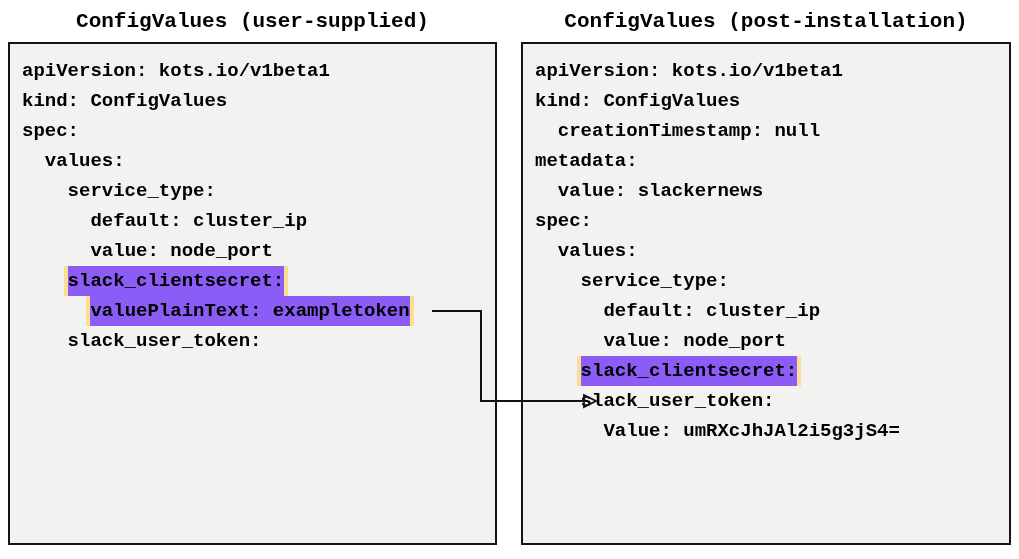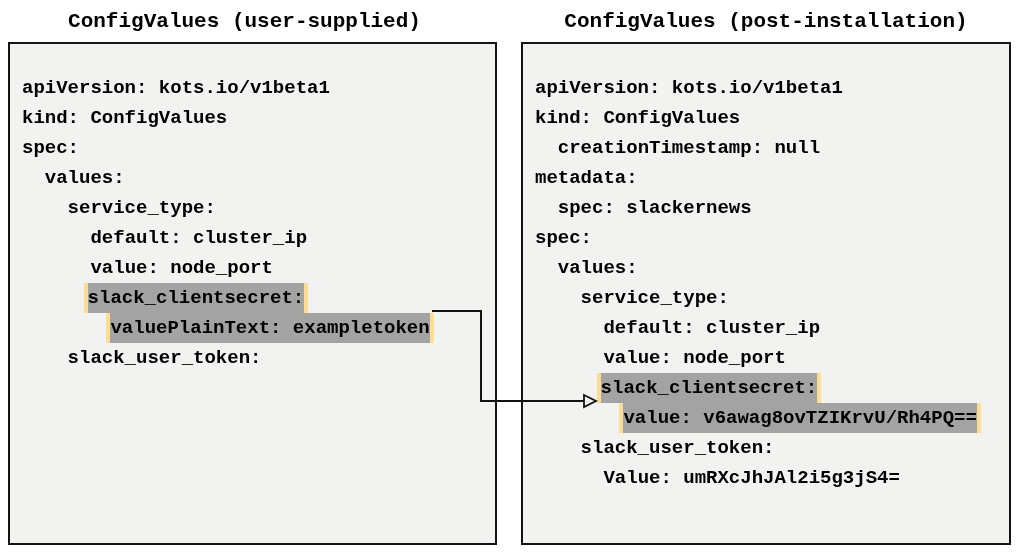--- a/index.html
+++ b/index.html
@@ -14,42 +14,41 @@
     overflow: hidden;
   }
   .panel-title {
     position: absolute;
     top: 9px;
     font-size: 21px;
     line-height: 26px;
     text-align: center;
     white-space: pre;
   }
-  #title-left  { left: 0;   width: 489px; }
+  #title-left  { left: 8px;   width: 489px; }
   #title-right { left: 521px; width: 490px; }
   .code-box {
     position: absolute;
     top: 42px;
     height: 503px;
     box-sizing: border-box;
     background: #F2F2F1;
     border: 2px solid #141414;
-    padding: 29px 6px 0 12px;
+    padding: 12px 6px 0 12px;
     font-size: 19px;
     line-height: 30px;
     overflow: hidden;
   }
   #box-left  { left: 8px;   width: 489px; }
   #box-right { left: 521px; width: 490px; }
   .code-line { white-space: pre; }
   .hl {
-    background: #a3a3a3;
+    background: #8b5cf6;
     padding: 4px 0;
     box-shadow: -4px 0 0 #FBDE94, 4px 0 0 #FBDE94;
-    margin-left: 20px;
   }
   .arrow-overlay {
     position: absolute;
     left: 0; top: 0;
     width: 1019px; height: 559px;
     pointer-events: none;
   }
 </style>
 </head>
 <body>
@@ -71,28 +70,27 @@
       <div class="code-line"><span>    </span><span class="hl">slack_clientsecret:</span></div>
       <div class="code-line"><span>      </span><span class="hl">valuePlainText: exampletoken</span></div>
       <div class="code-line"><span>    </span><span>slack_user_token:</span></div>
     </div>
 
   <div class="code-box" id="box-right">
       <div class="code-line"><span></span><span>apiVersion: kots.io/v1beta1</span></div>
       <div class="code-line"><span></span><span>kind: ConfigValues</span></div>
       <div class="code-line"><span>  </span><span>creationTimestamp: null</span></div>
       <div class="code-line"><span></span><span>metadata:</span></div>
-      <div class="code-line"><span>  </span><span>spec: slackernews</span></div>
+      <div class="code-line"><span>  </span><span>value: slackernews</span></div>
       <div class="code-line"><span></span><span>spec:</span></div>
       <div class="code-line"><span>  </span><span>values:</span></div>
       <div class="code-line"><span>    </span><span>service_type:</span></div>
       <div class="code-line"><span>      </span><span>default: cluster_ip</span></div>
       <div class="code-line"><span>      </span><span>value: node_port</span></div>
       <div class="code-line"><span>    </span><span class="hl">slack_clientsecret:</span></div>
-      <div class="code-line"><span>      </span><span class="hl">value: v6awag8ovTZIKrvU/Rh4PQ==</span></div>
       <div class="code-line"><span>    </span><span>slack_user_token:</span></div>
       <div class="code-line"><span>      </span><span>Value: umRXcJhJAl2i5g3jS4=</span></div>
     </div>
 
   <svg class="arrow-overlay" viewBox="0 0 1019 559">
     <polyline points="432,311 481,311 481,401 584,401" fill="none" stroke="#111111" stroke-width="2"></polyline>
     <path d="M584,395 L596,401 L584,407 Z" fill="none" stroke="#111111" stroke-width="1.8"></path>
   </svg>
 
 </div>

